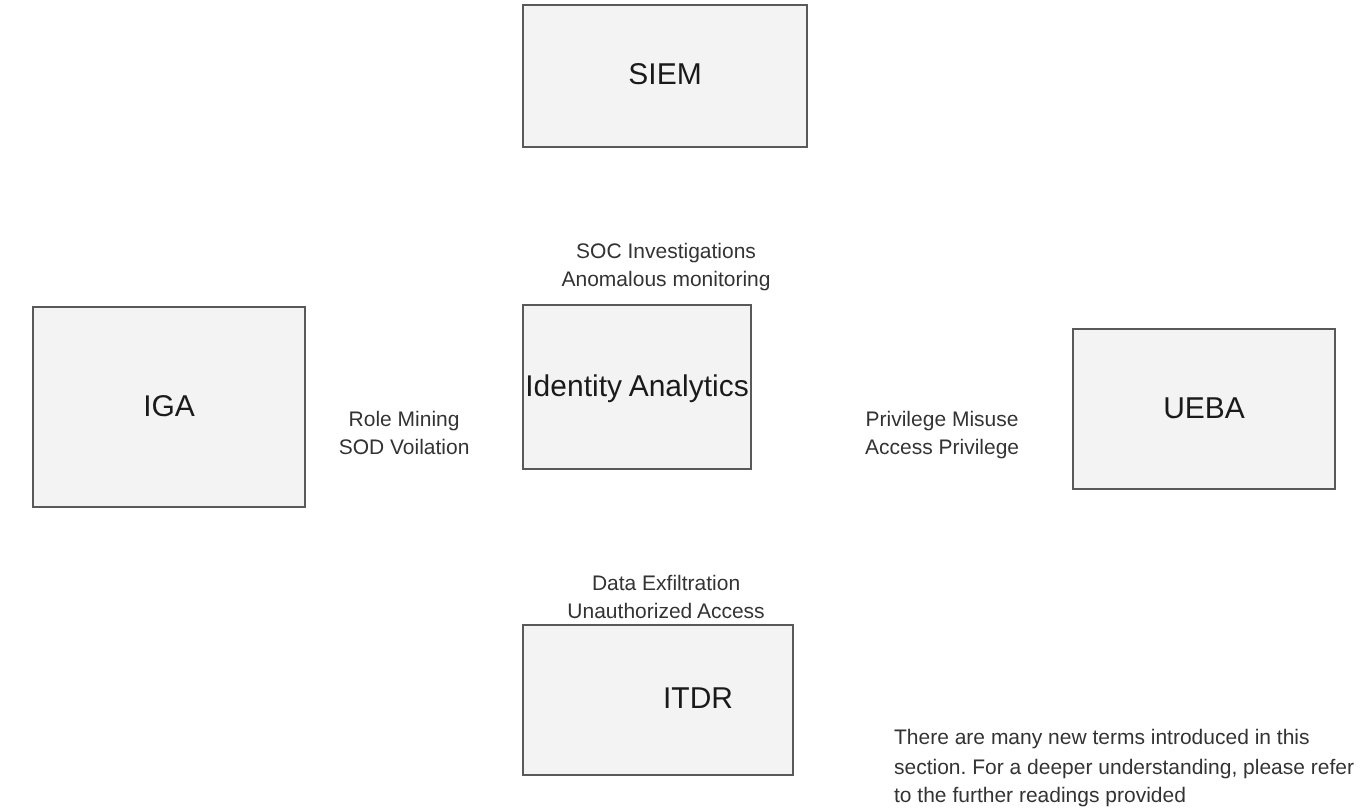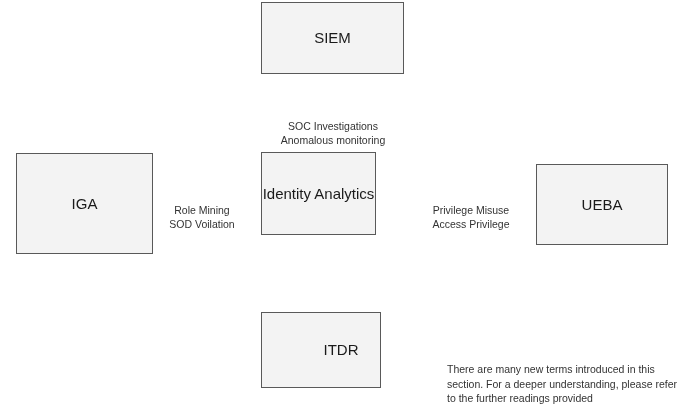--- a/index.html
+++ b/index.html
@@ -49,21 +49,21 @@
     line-height: 1.4;
     color: #333333;
     text-align: left;
     white-space: pre-line;
   }
   
   #node-siem  { left: 261px; top: 2px;   width: 143px; height: 72px; }
   #node-iga   { left: 16px;   top: 153px; width: 137px; height: 101px; }
   #node-ia    { left: 261px; top: 152px; width: 115px; height: 83px; }
   #node-ueba  { left: 536px; top: 140px; width: 132px; height: 81px; margin-top: 24px; }
-  #node-itdr  { left: 261px; top: 312px; width: 120px; height: 76px; padding-left: 40px; }
+  #node-itdr  { left: 261px; top: 312px; width: 136px; height: 76px; padding-left: 40px; }
   
   #edge-siem  { left: 262px; top: 98px;  width: 142px; }
   #edge-iga   { left: 146px; top: 182px; width: 112px; text-align: center; }
   #edge-ueba  { left: 409px; top: 182px; width: 124px; }
   #edge-itdr  { left: 262px; top: 264px; width: 142px; }
   
   #note-text  { left: 447px; top: 362px; width: 232px; }
 </style>
 </head>
 <body>
@@ -89,16 +89,18 @@
   <div class="node node-itdr" id="node-itdr">
     <span class="node-label">ITDR</span>
   </div>
 
   <div class="edge-label" id="edge-siem">SOC Investigations
 Anomalous monitoring</div>
   <div class="edge-label" id="edge-iga">Role Mining
 SOD Voilation</div>
   <div class="edge-label" id="edge-ueba">Privilege Misuse
 Access Privilege</div>
+  <div class="edge-label" id="edge-itdr">Data Exfiltration
+Unauthorized Access</div>
 
   <div class="note" id="note-text">There are many new terms introduced in this section. For a deeper understanding, please refer to the further readings provided</div>
 
 </div>
 
 </body></html>

